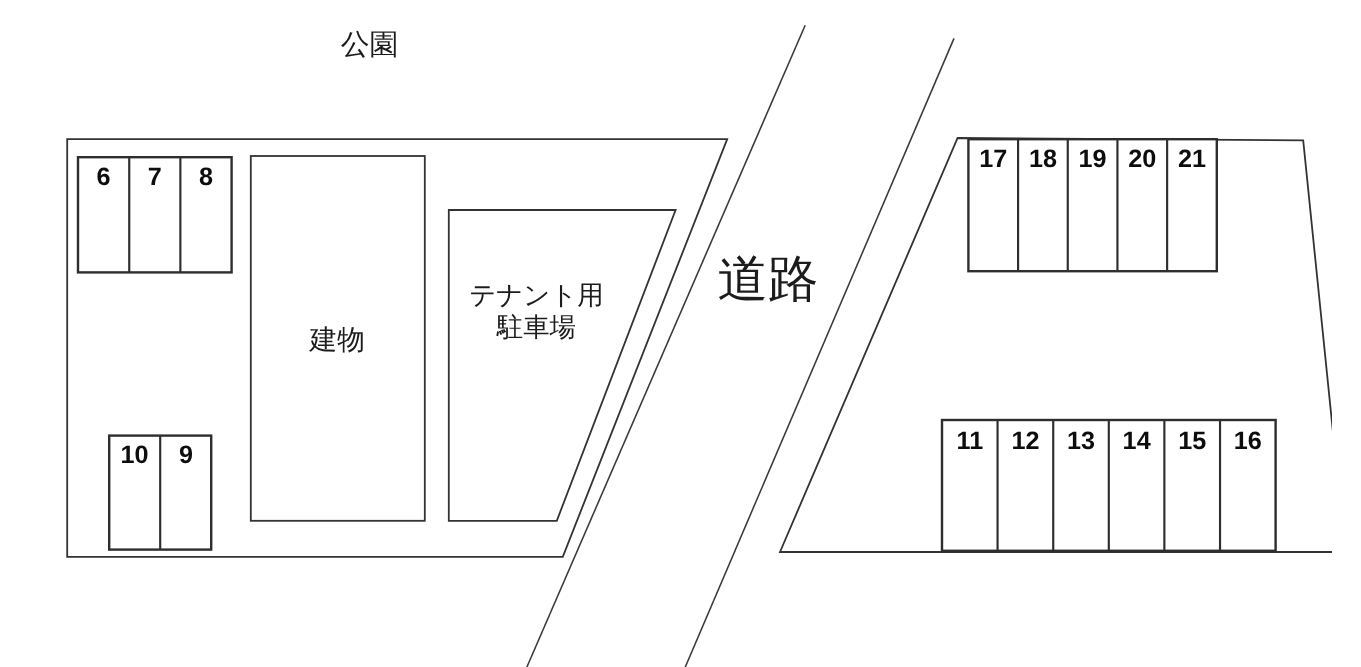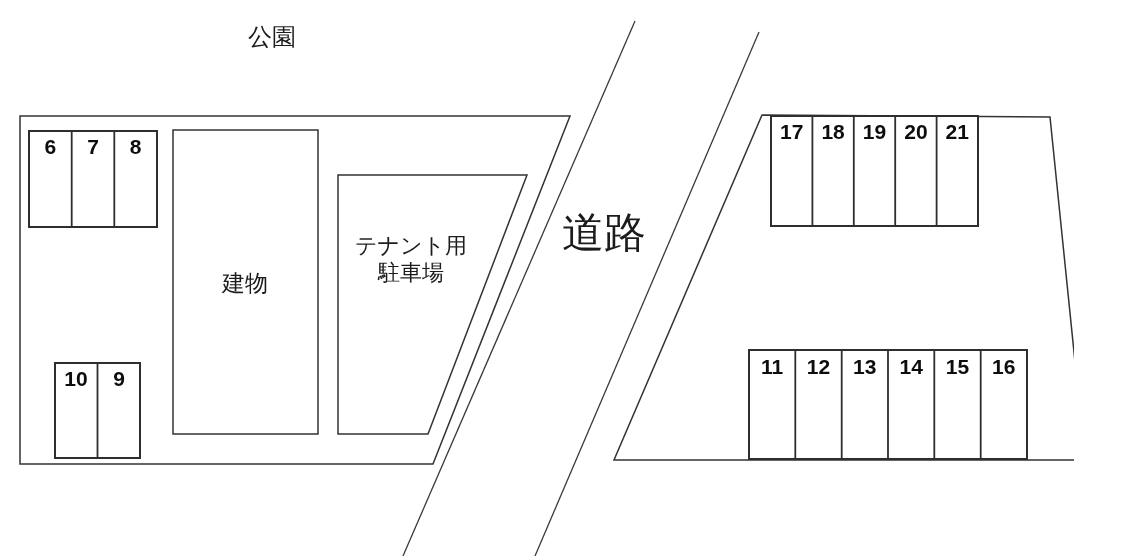--- a/index.html
+++ b/index.html
@@ -7,20 +7,21 @@
     padding: 0;
     background: #ffffff;
   }
   .stage {
     position: relative;
     width: 1074px;
     height: 556px;
     background: #ffffff;
     overflow: hidden;
     font-family: "Liberation Sans", "DejaVu Sans", sans-serif;
+    padding-left: 36px;
   }
   svg text {
     fill: #111111;
     font-family: "Liberation Sans", "DejaVu Sans", sans-serif;
   }
   .jp-label {
     font-weight: 400;
     fill: #1c1c1c;
   }
   .space-num {

